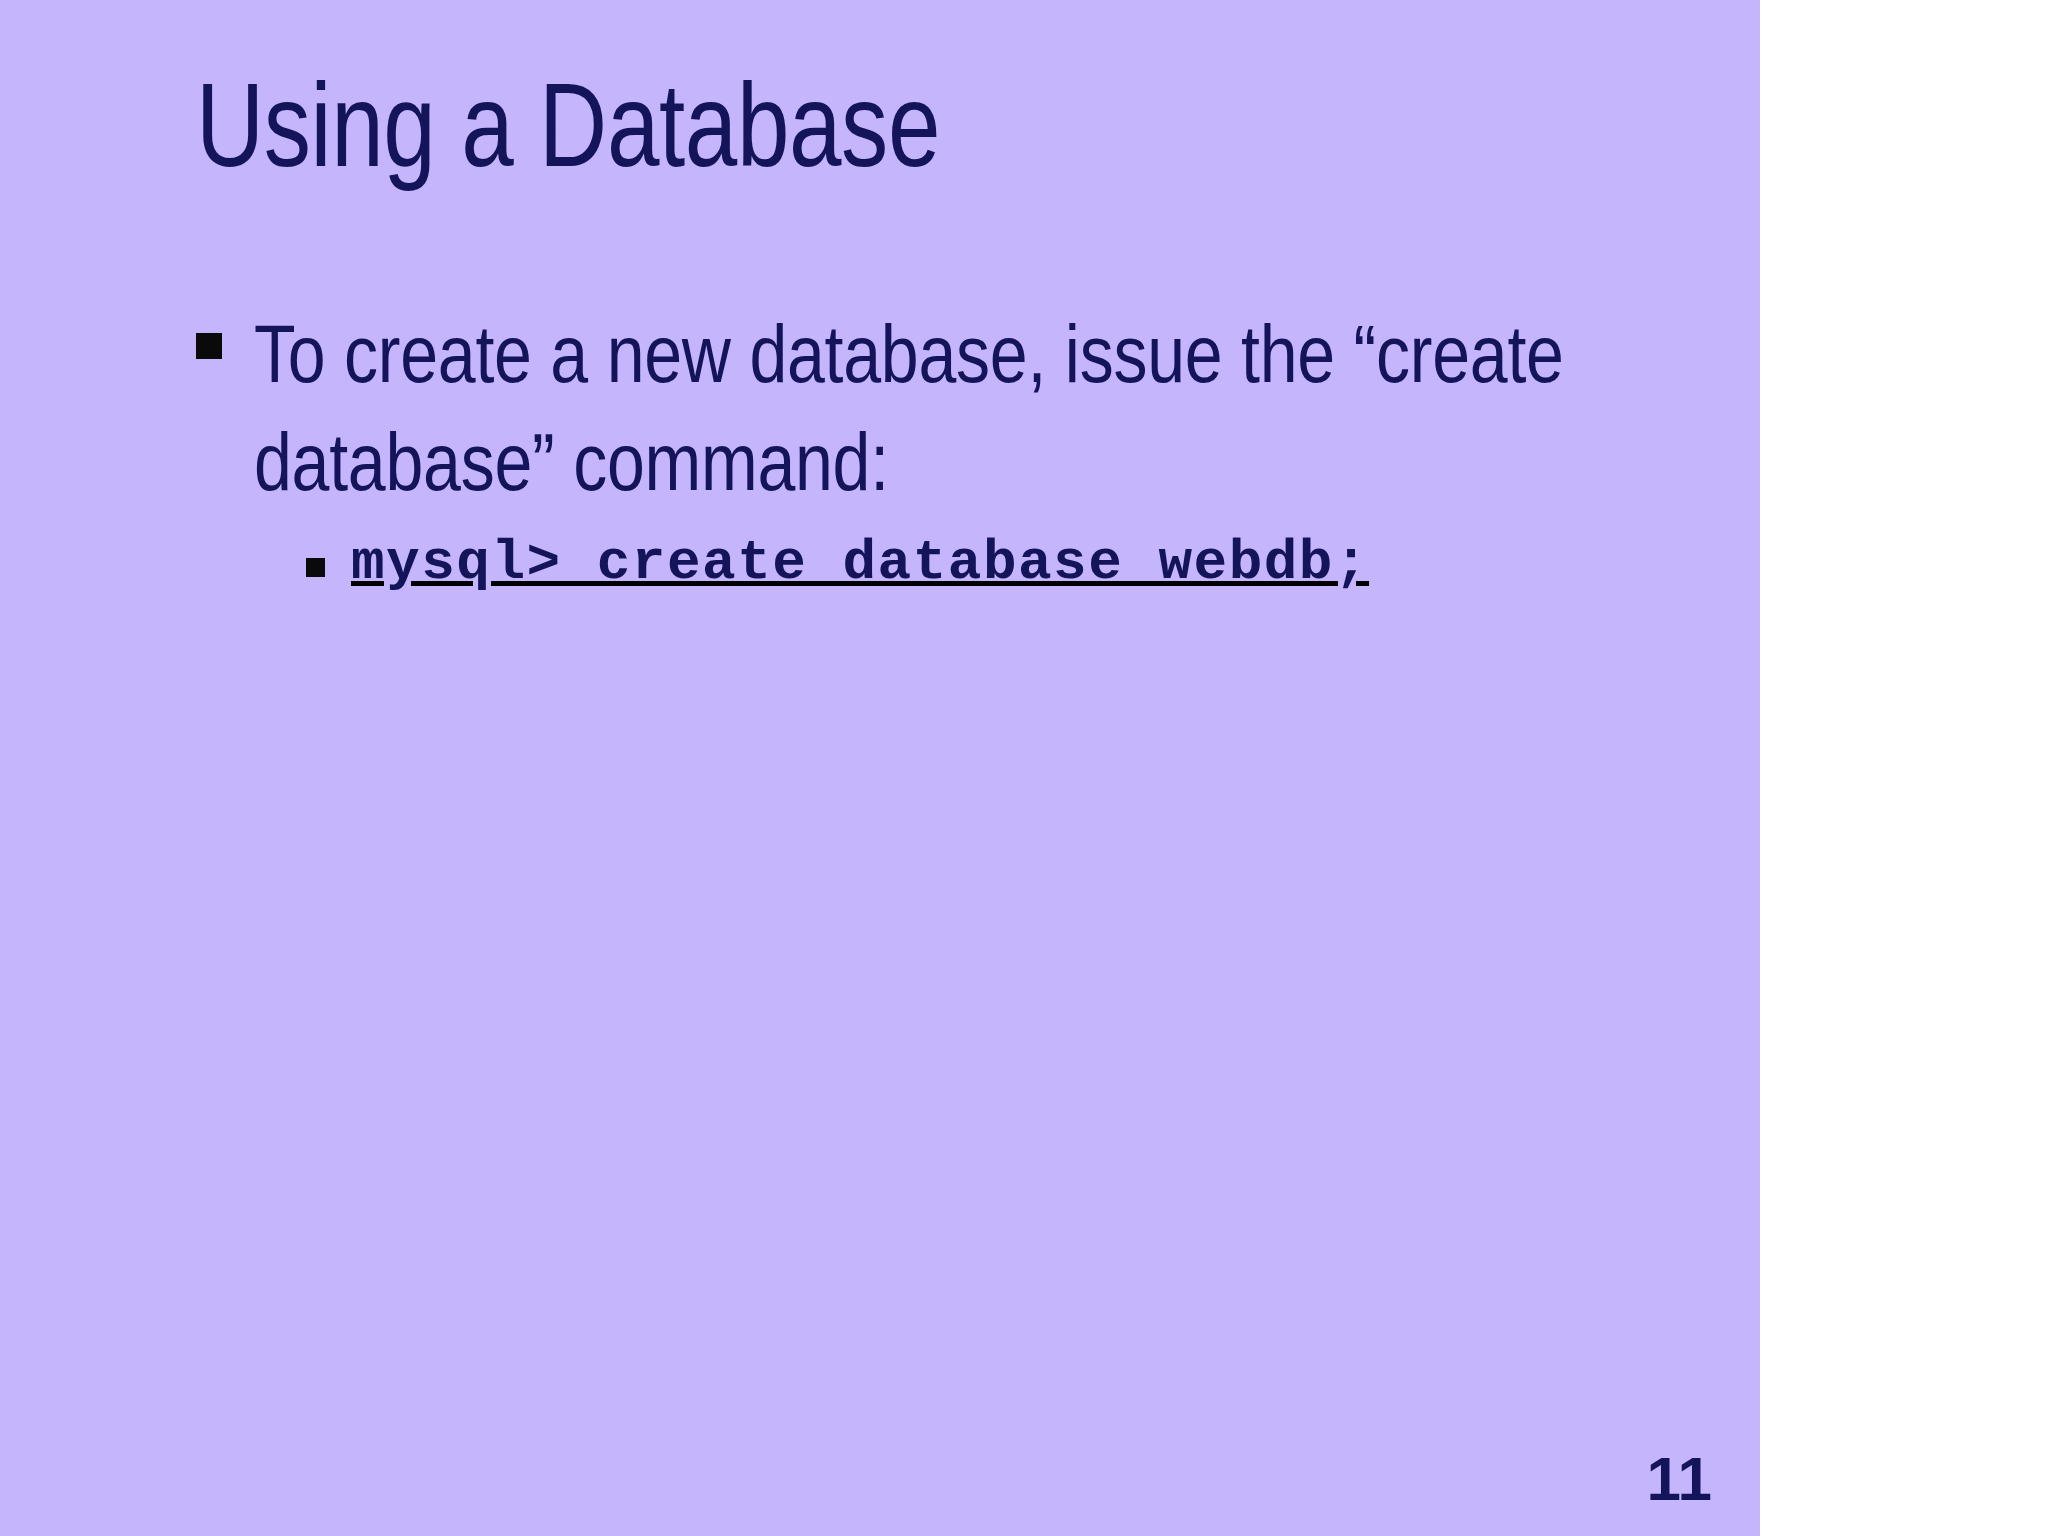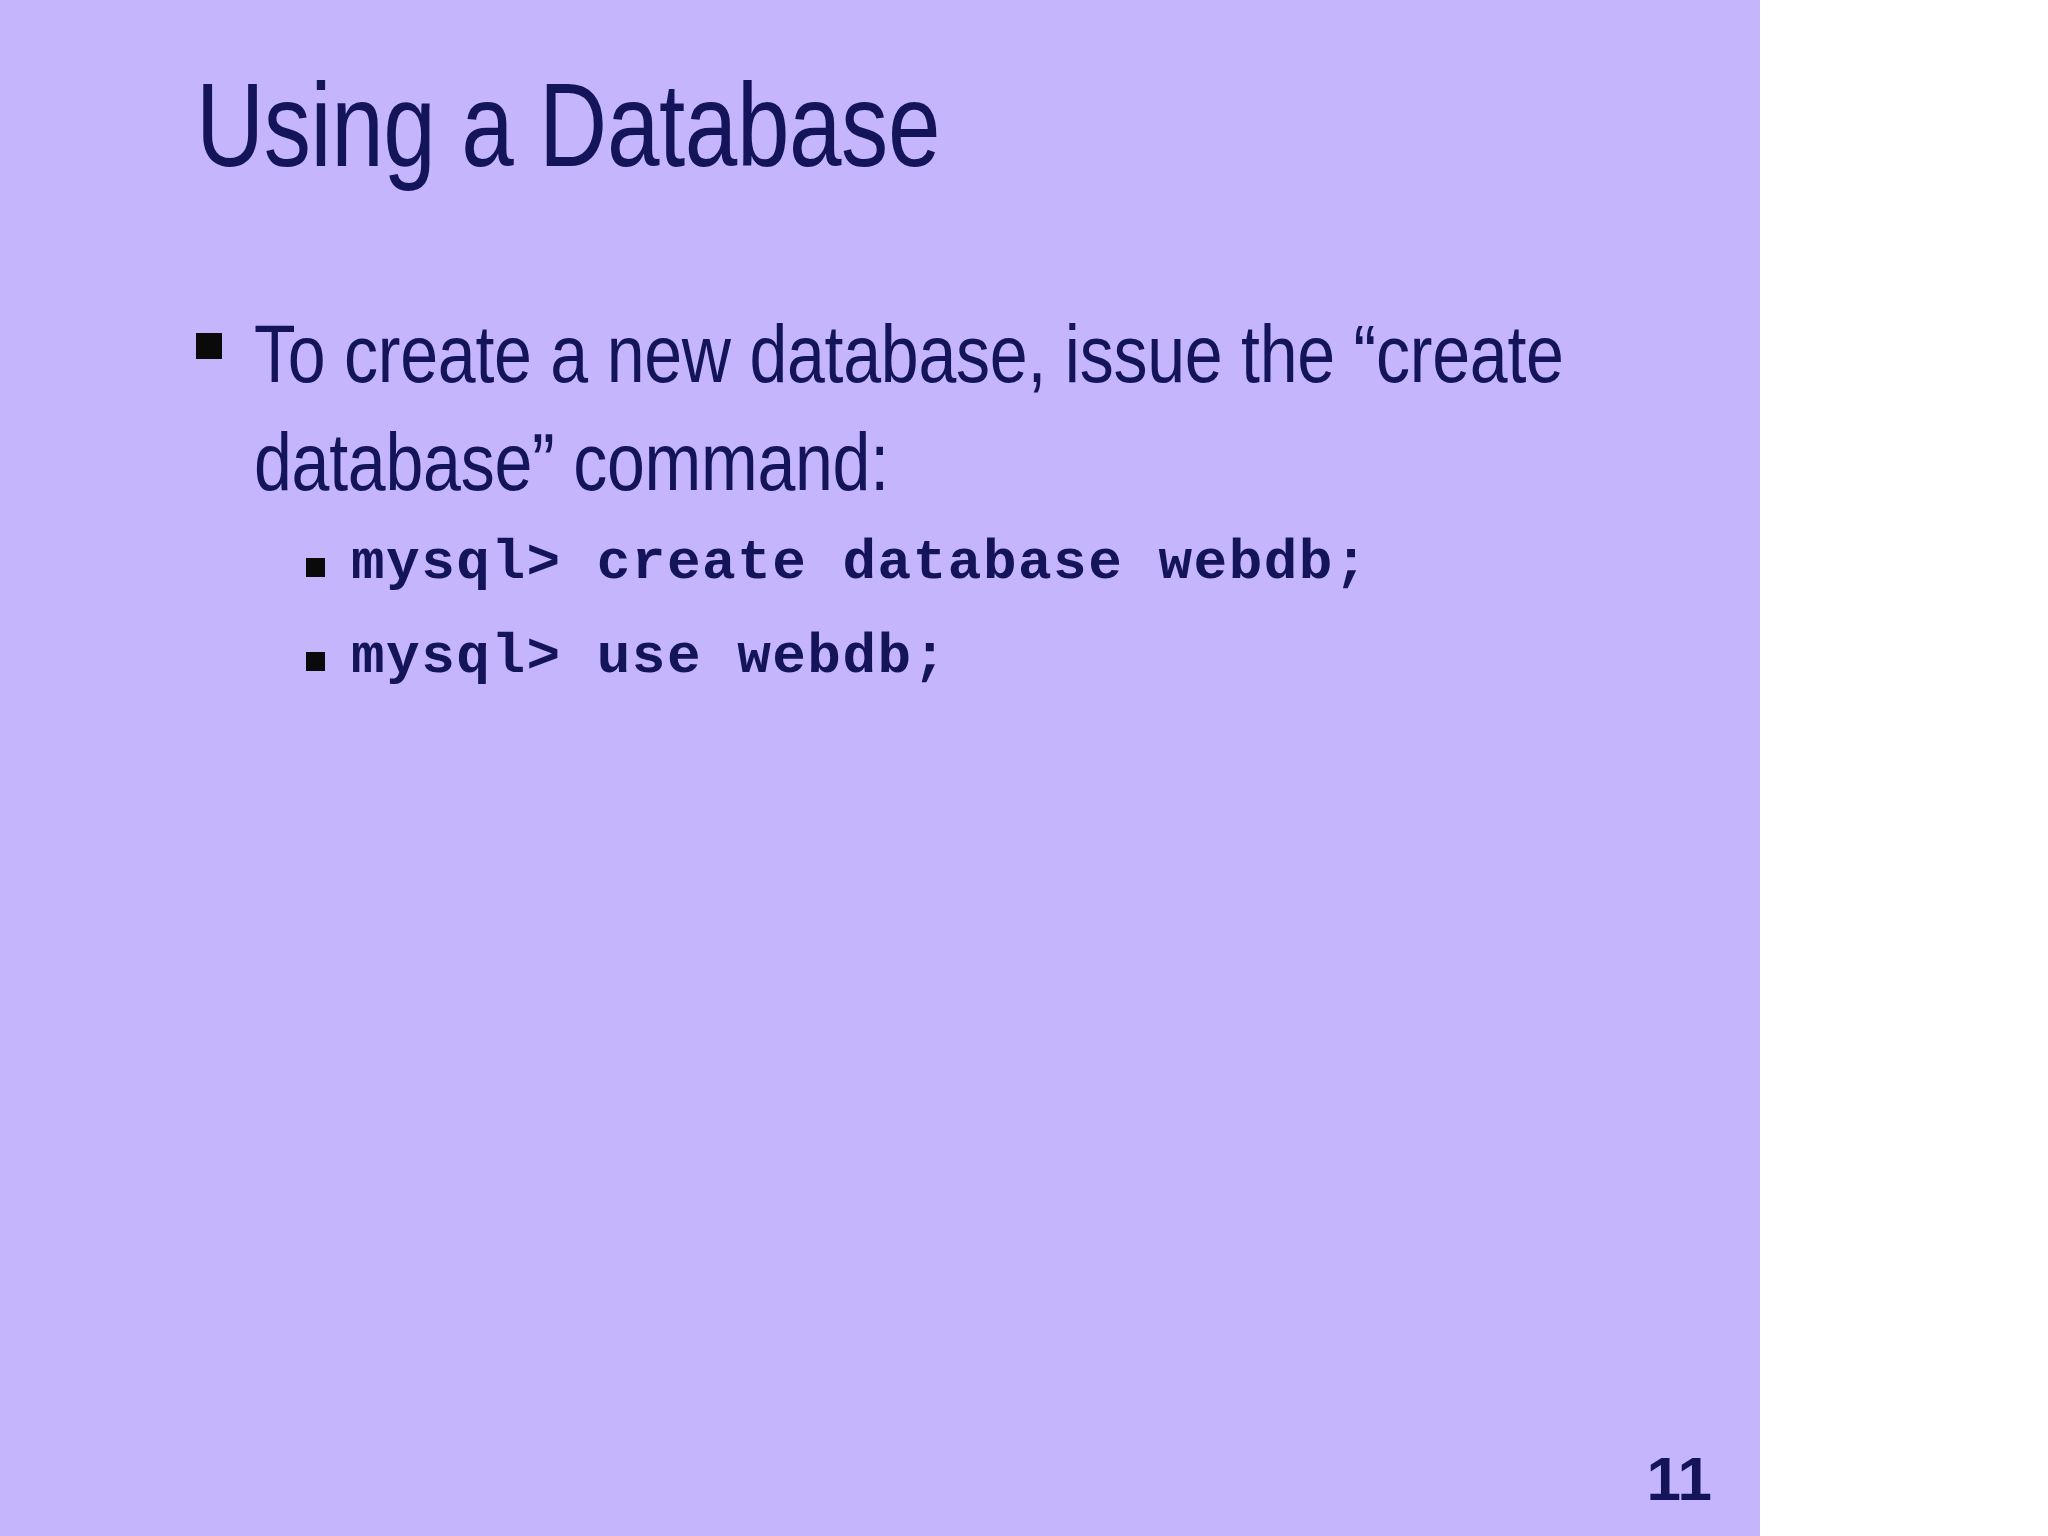--- a/index.html
+++ b/index.html
@@ -72,20 +72,21 @@
     transform-origin: left top;
     width: 120%;
   }
 
   .bullet-l2 {
     display: flex;
     align-items: flex-start;
     margin-left: 110px;
     margin-top: 14px;
     margin-bottom: 26px;
+    text-decoration: underline;
   }
 
   .marker-l2 {
     flex: 0 0 auto;
     width: 19px;
     height: 19px;
     background: #0a0a0a;
     margin-top: 28px;
     margin-right: 26px;
   }
@@ -126,22 +127,18 @@
       <span class="marker-l1"></span>
       <span class="bullet-l1-text">To create a new database, issue the “create database” command:</span>
     </div>
 
     <div class="bullet-l2">
       <span class="marker-l2"></span>
       <span class="bullet-l2-text">mysql&gt; create database webdb;</span>
     </div>
 
 
-    <div class="bullet-l2">
-      <span class="marker-l2"></span>
-      <span class="bullet-l2-text">mysql&gt; use webdb;</span>
-    </div>
 
   </div>
 
   <div class="page-number">11</div>
 
 </div>
 
 </body></html>

